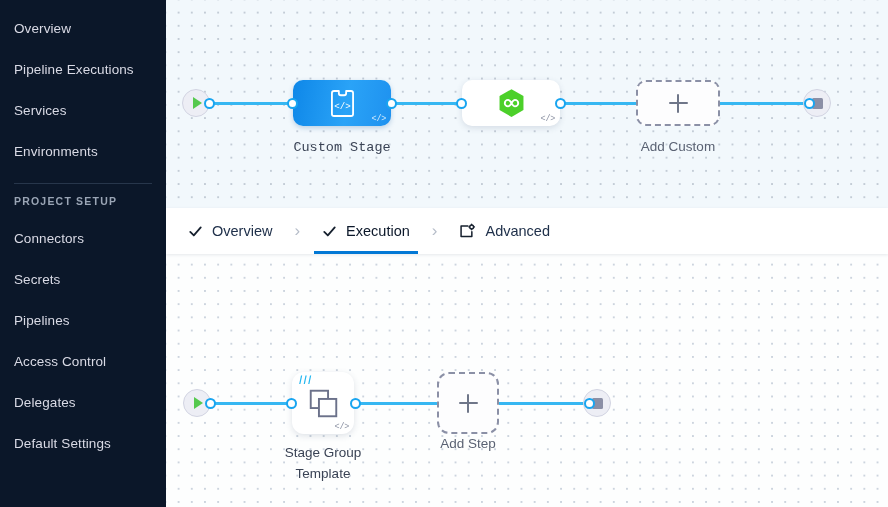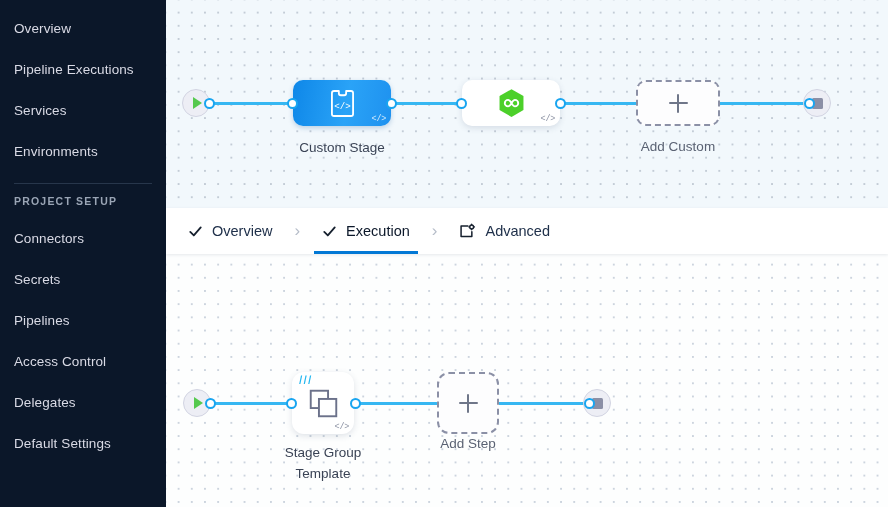--- a/index.html
+++ b/index.html
@@ -281,21 +281,21 @@
 
       <div class="port" style="left:121px; top:98px;"></div>
       <div class="node node-custom" style="left:127px; top:80px;">
         <svg viewBox="0 0 26 28" width="25" height="27">
           <path d="M2 3.2 A2.2 2.2 0 0 1 4.2 1 H9.2 L9.2 3.4 A2.0 2.0 0 0 0 11.2 5.4 H14.8 A2.0 2.0 0 0 0 16.8 3.4 L16.8 1 H21.8 A2.2 2.2 0 0 1 24 3.2 V24.8 A2.2 2.2 0 0 1 21.8 27 H4.2 A2.2 2.2 0 0 1 2 24.8 Z" fill="none" stroke="#ffffff" stroke-width="1.9" stroke-linejoin="round"></path>
           <text x="13" y="19.5" font-family="Liberation Mono, monospace" font-size="9.5" fill="#ffffff" text-anchor="middle">&lt;/&gt;</text>
         </svg>
         <span class="code-badge on-blue">&lt;/&gt;</span>
       </div>
       <div class="port" style="left:220px; top:98px;"></div>
-      <div class="node-label" style="left:107px; top:137px; width:138px;">Custom Stage</div>
+      <div class="node-label" style="left:107px; top:137px; width:138px;font-family:Liberation Mono, monospace;">Custom Stage</div>
 
       <div class="port" style="left:290px; top:98px;"></div>
       <div class="node node-white" style="left:296px; top:80px;">
         <svg viewBox="0 0 32 34" width="29" height="31">
           <path d="M16 1.2 L29.2 8.8 V24.2 L16 31.8 L2.8 24.2 V8.8 Z" fill="#4cd02a"></path>
           <path d="M12.2 13.0 a3.6 3.6 0 1 0 0 7.2 c3.6 0 4.0 -7.2 7.6 -7.2 a3.6 3.6 0 1 1 0 7.2 c-3.6 0 -4.0 -7.2 -7.6 -7.2 Z" fill="none" stroke="#ffffff" stroke-width="2.1" stroke-linecap="round"></path>
         </svg>
         <span class="code-badge on-white">&lt;/&gt;</span>
       </div>
       <div class="port" style="left:389px; top:98px;"></div>

